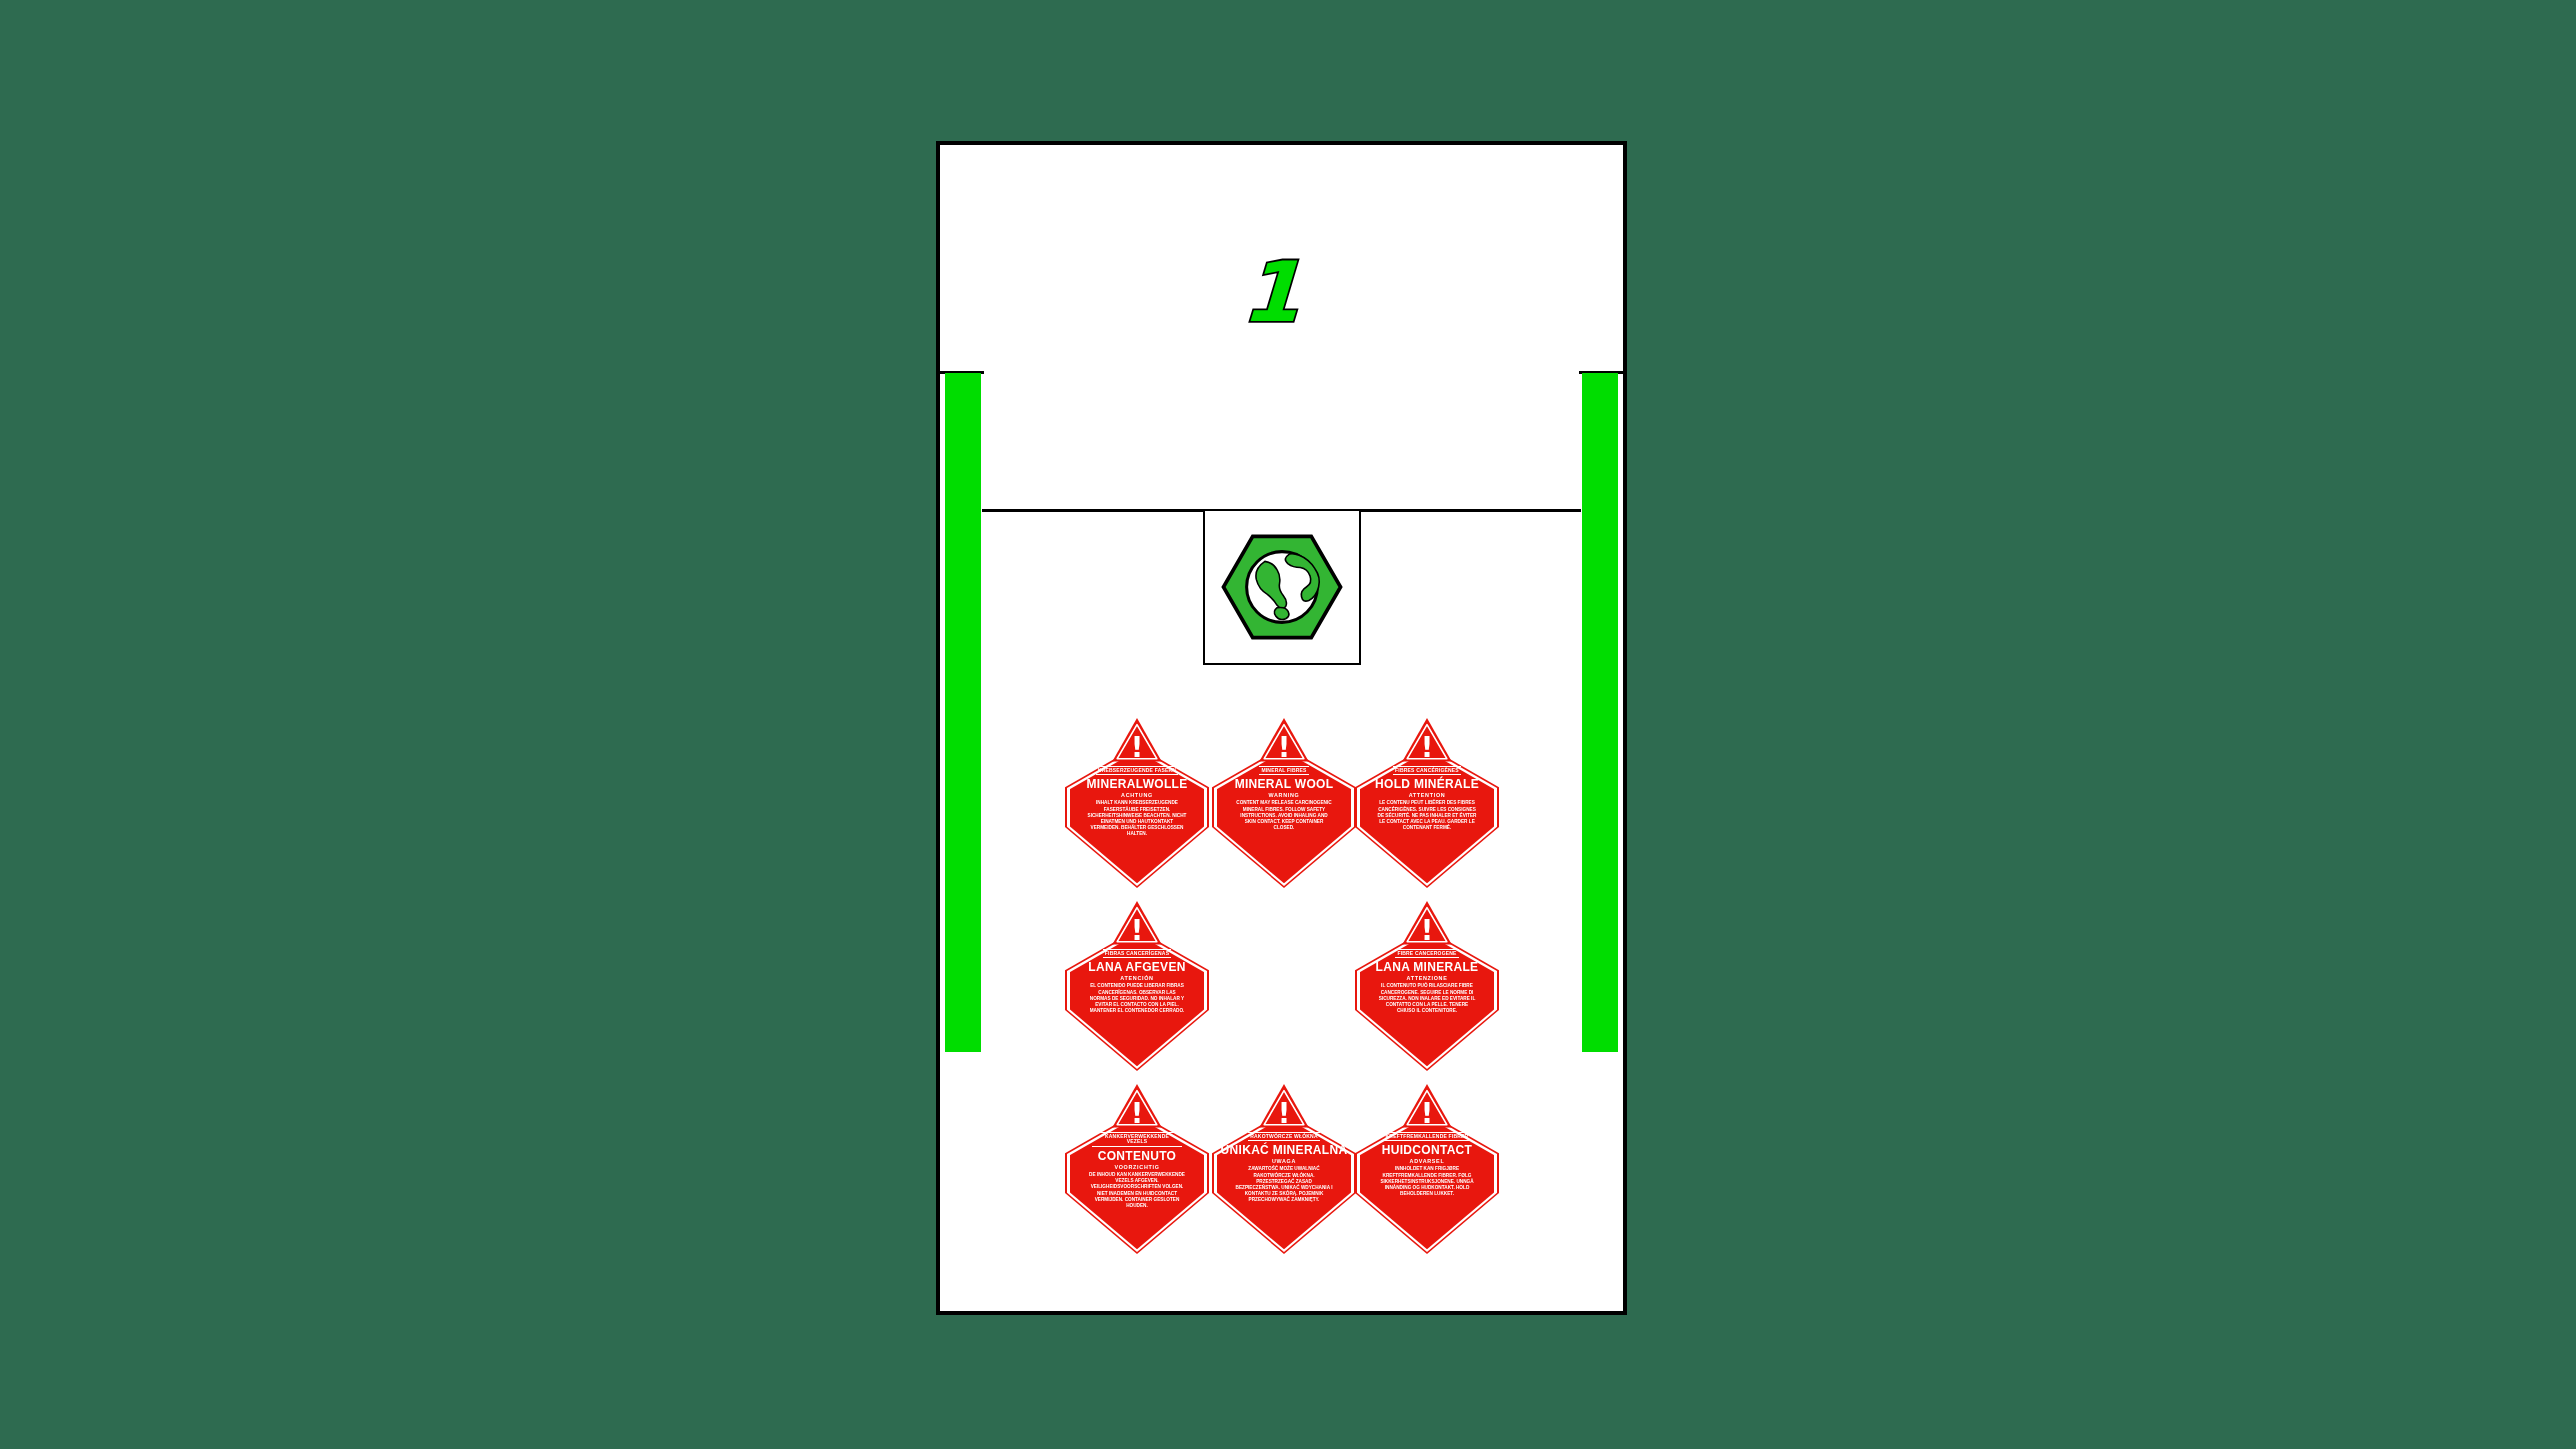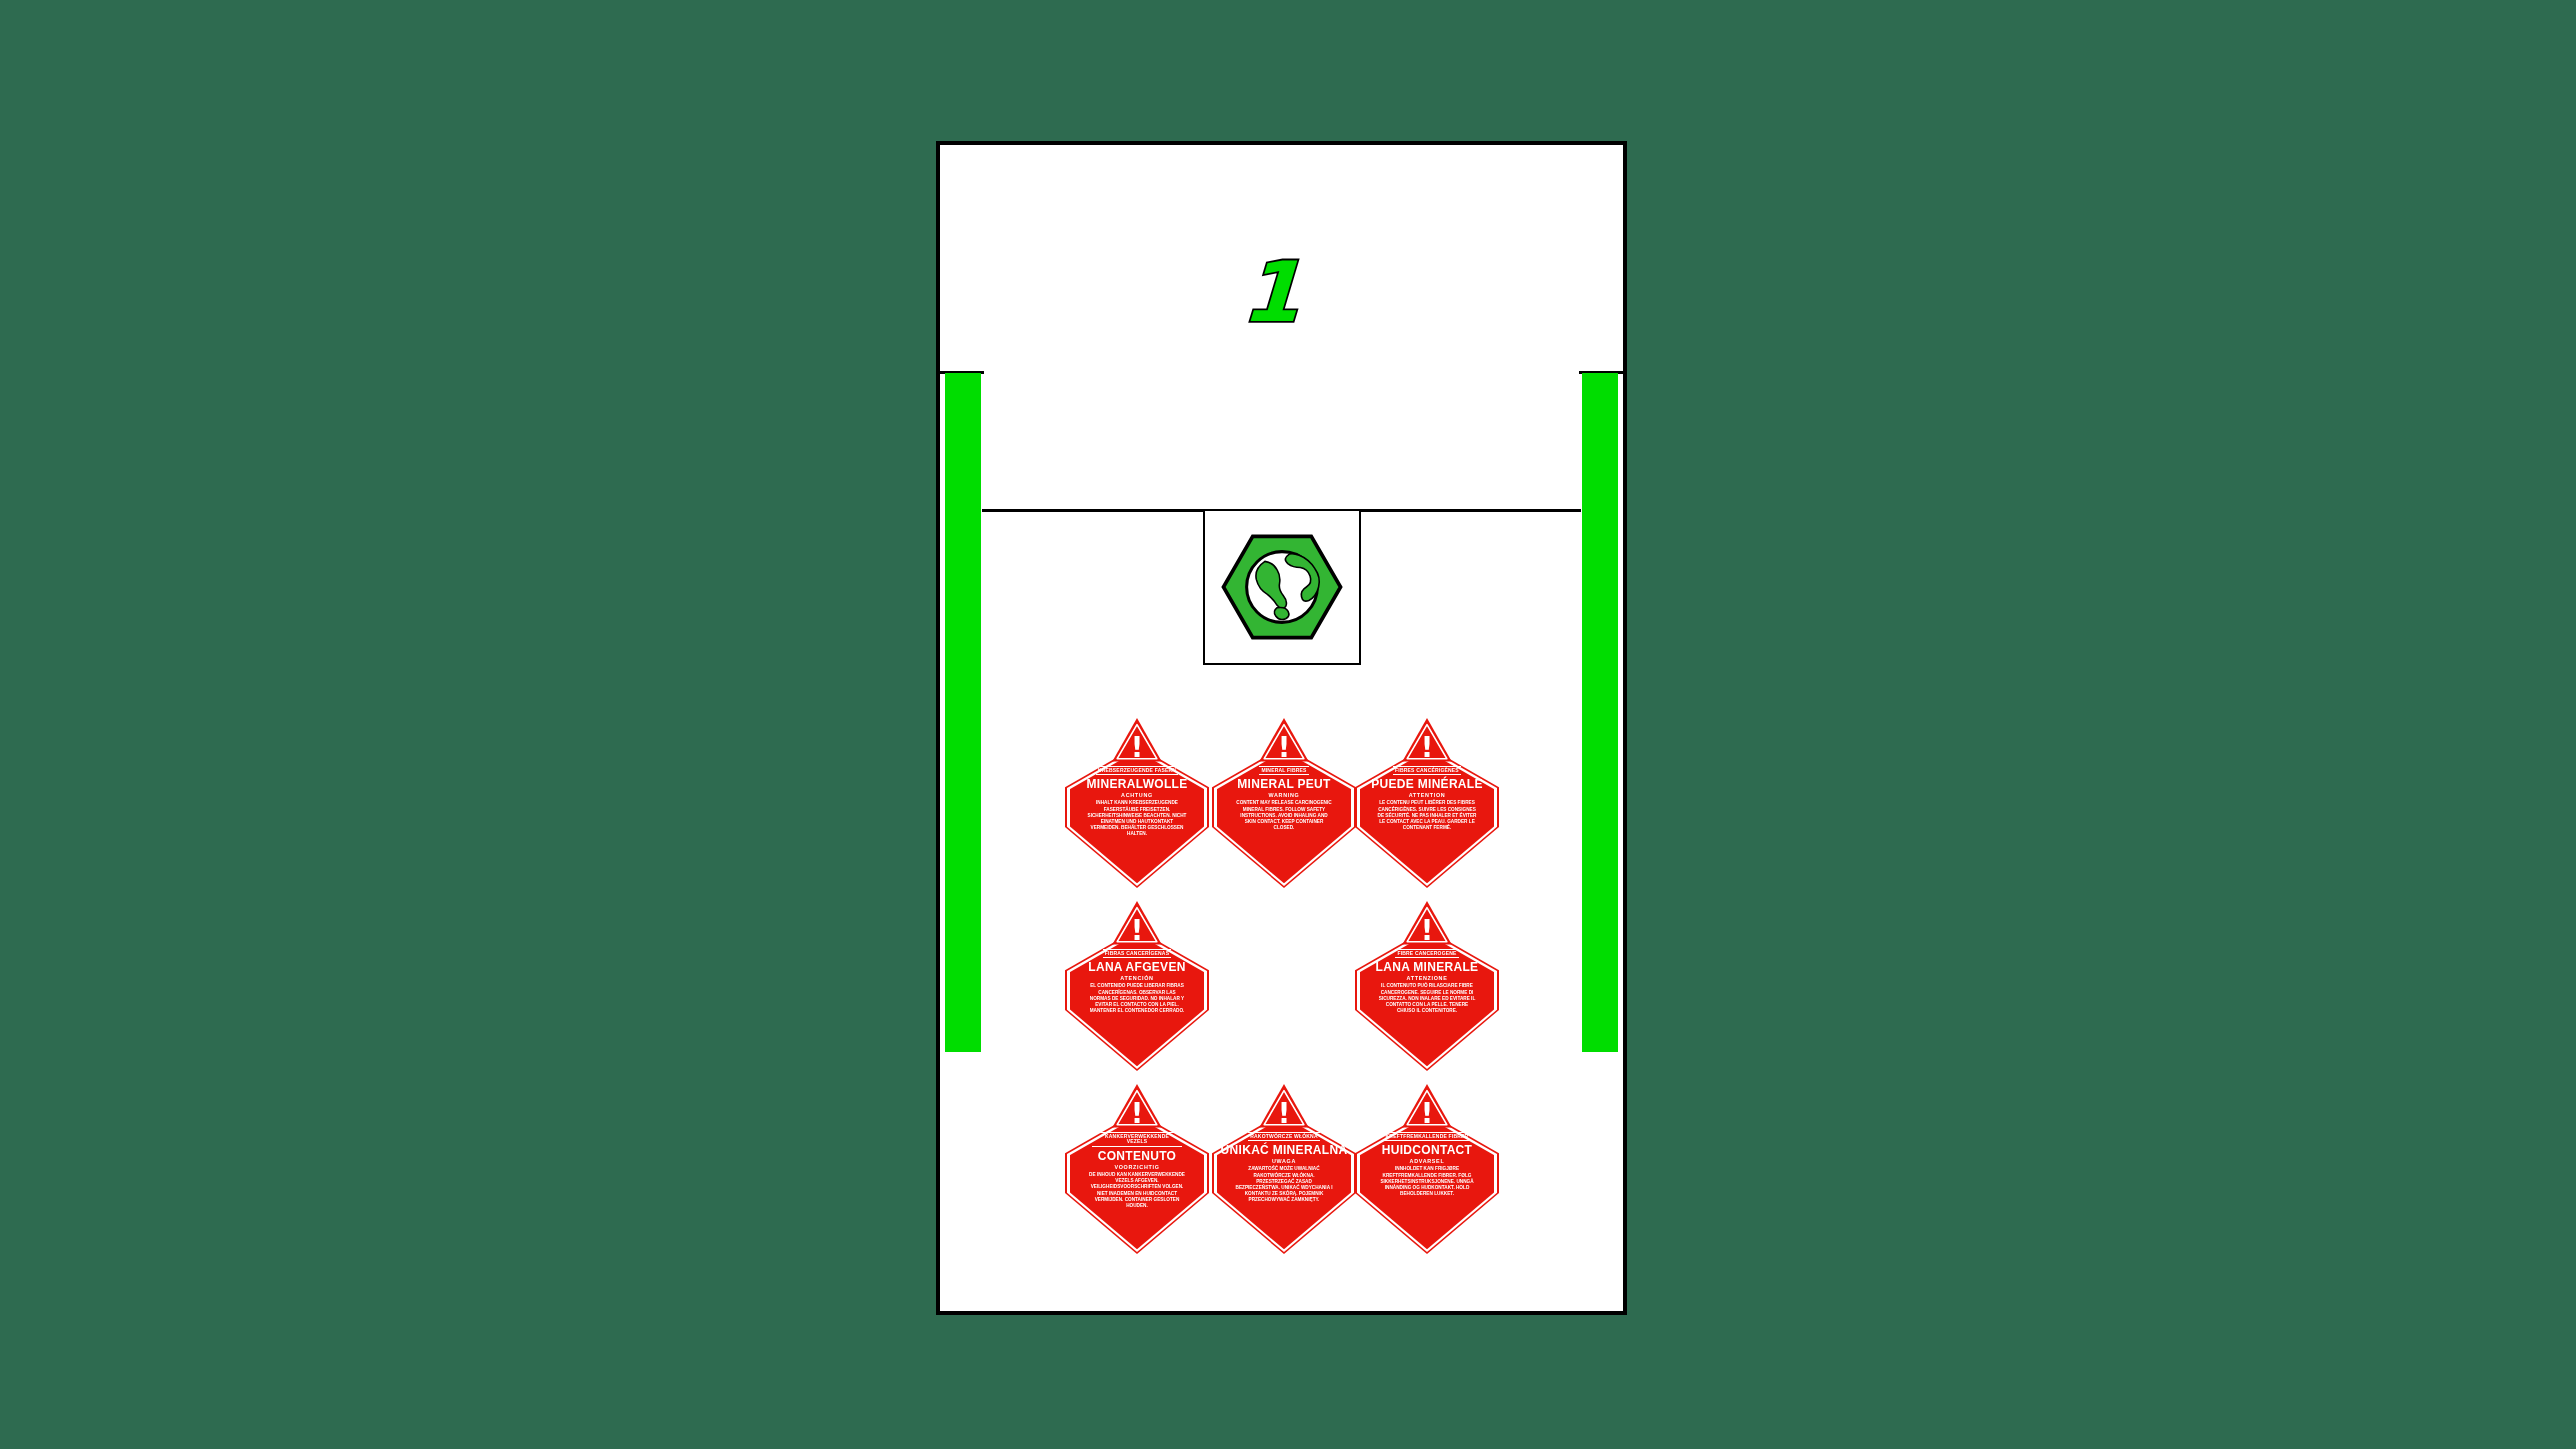--- a/index.html
+++ b/index.html
@@ -99,40 +99,40 @@
         <path class="tri-shape" d="M50 5 L95 84 L5 84 Z"></path>
         <path class="tri-inner" d="M50 17 L86 79 L14 79 Z"></path>
         <text class="tri-mark" x="50" y="76" text-anchor="middle">!</text>
       </svg>
       <div class="hexes">
         <div class="hex-a"></div>
         <div class="hex-b"></div>
         <div class="hex-c"></div>
         <div class="hex-content">
           <div class="lbl-header">MINERAL FIBRES</div>
-          <div class="lbl-name">MINERAL PEUT</div>
+          <div class="lbl-name">MINERAL WOOL</div>
           <div class="lbl-signal">WARNING</div>
           <div class="lbl-text">CONTENT MAY RELEASE CARCINOGENIC MINERAL FIBRES. FOLLOW SAFETY INSTRUCTIONS. AVOID INHALING AND SKIN CONTACT. KEEP CONTAINER CLOSED.</div>
         </div>
       </div>
     </div>
 
     <div class="warn-label pos-3">
       <svg class="tri" viewBox="0 0 100 90" aria-hidden="true">
         <path class="tri-shape" d="M50 5 L95 84 L5 84 Z"></path>
         <path class="tri-inner" d="M50 17 L86 79 L14 79 Z"></path>
         <text class="tri-mark" x="50" y="76" text-anchor="middle">!</text>
       </svg>
       <div class="hexes">
         <div class="hex-a"></div>
         <div class="hex-b"></div>
         <div class="hex-c"></div>
         <div class="hex-content">
           <div class="lbl-header">FIBRES CANCÉRIGÈNES</div>
-          <div class="lbl-name">PUEDE MINÉRALE</div>
+          <div class="lbl-name">HOLD MINÉRALE</div>
           <div class="lbl-signal">ATTENTION</div>
           <div class="lbl-text">LE CONTENU PEUT LIBÉRER DES FIBRES CANCÉRIGÈNES. SUIVRE LES CONSIGNES DE SÉCURITÉ. NE PAS INHALER ET ÉVITER LE CONTACT AVEC LA PEAU. GARDER LE CONTENANT FERMÉ.</div>
         </div>
       </div>
     </div>
 
     <div class="warn-label pos-4">
       <svg class="tri" viewBox="0 0 100 90" aria-hidden="true">
         <path class="tri-shape" d="M50 5 L95 84 L5 84 Z"></path>
         <path class="tri-inner" d="M50 17 L86 79 L14 79 Z"></path>

